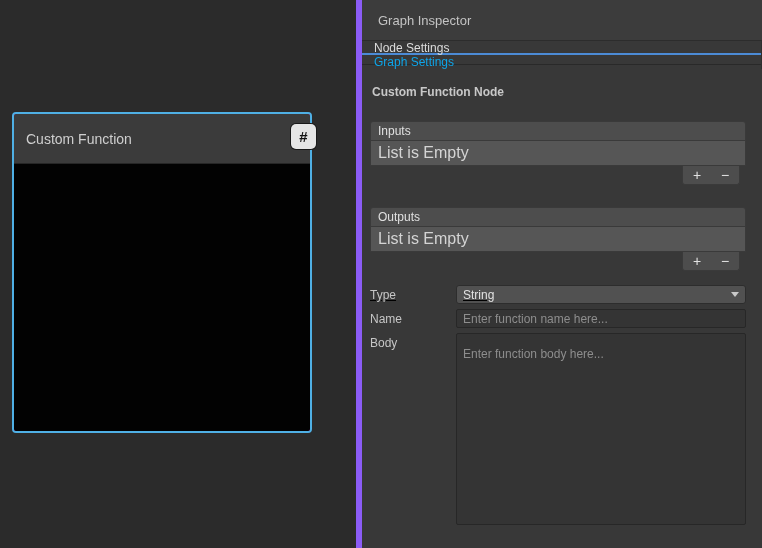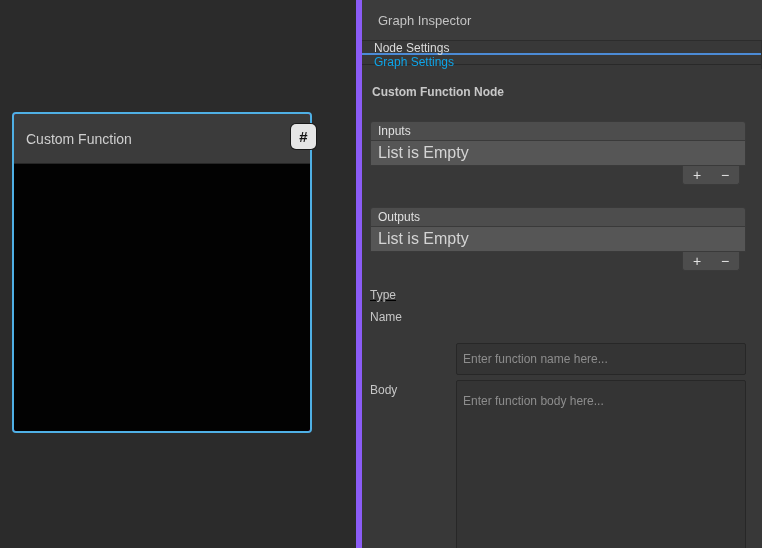--- a/index.html
+++ b/index.html
@@ -94,21 +94,21 @@
     border-left:4px solid transparent; border-right:4px solid transparent;
     border-top:5px solid #c9c9c9;
   }
 
   .text-input, .text-area {
     width:100%; box-sizing:border-box; display:block;
     background:#343434; border:1px solid #272727; border-radius:2px;
     color:#cfcfcf; font-size:12px; padding:0 6px; outline:none;
     font-family:"Liberation Sans","DejaVu Sans",sans-serif;
   }
-  .text-input { height:32px;margin-top:36px; }
+  .text-input { height:19px; }
   .text-area { height:192px; padding:12px 6px; resize:none; line-height:1.4; }
   .text-input::placeholder, .text-area::placeholder { color:#8d8d8d; opacity:1; }
 </style>
 </head>
 <body>
 
 <div class="canvas">
 
   <div class="node">
     <div class="node-title">
@@ -175,20 +175,26 @@
           </div>
           <div class="ulist-btn">
             <span>−</span>
           </div>
         </div>
       </div>
     </div>
 
     <div class="field-row first">
       <div class="field-label">Type</div>
+      <div class="field-control">
+        <div class="dropdown">
+          <span>String</span>
+          <span class="dropdown-arrow"></span>
+        </div>
+      </div>
     </div>
 
     <div class="field-row">
       <div class="field-label">Name</div>
       <div class="field-control">
         <input type="text" class="text-input" placeholder="Enter function name here..." style="">
       </div>
     </div>
 
     <div class="field-row">

